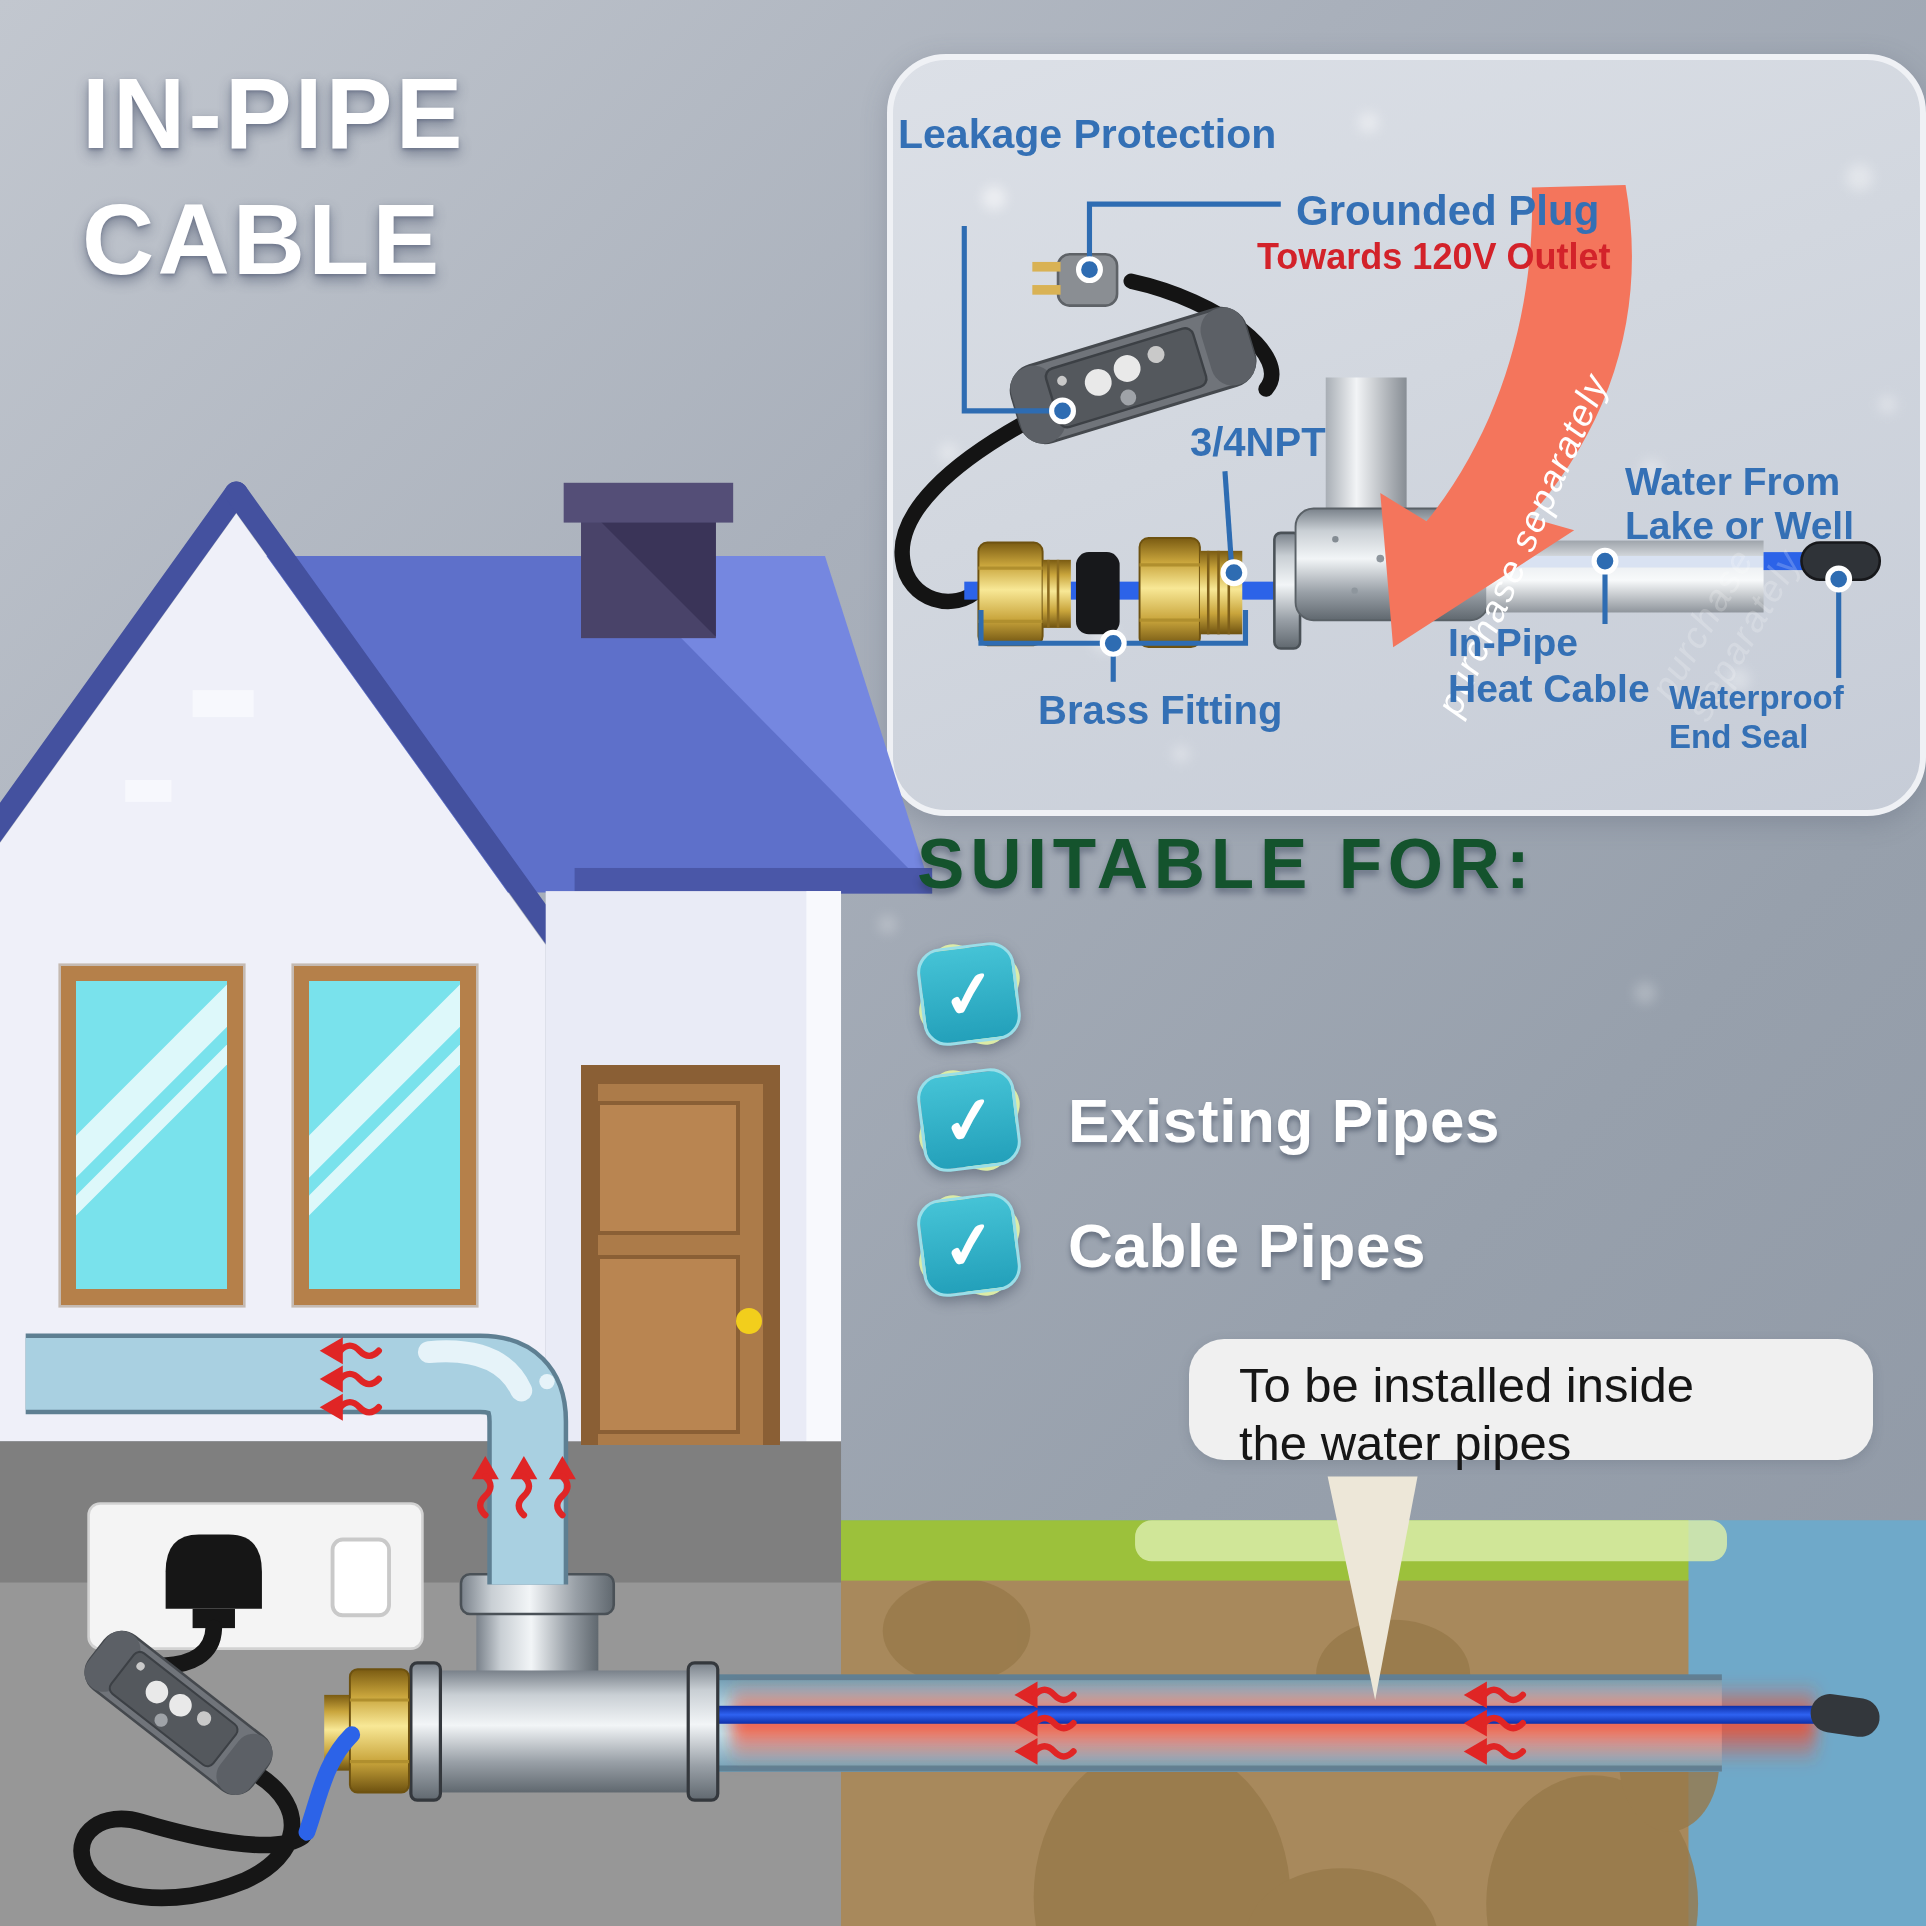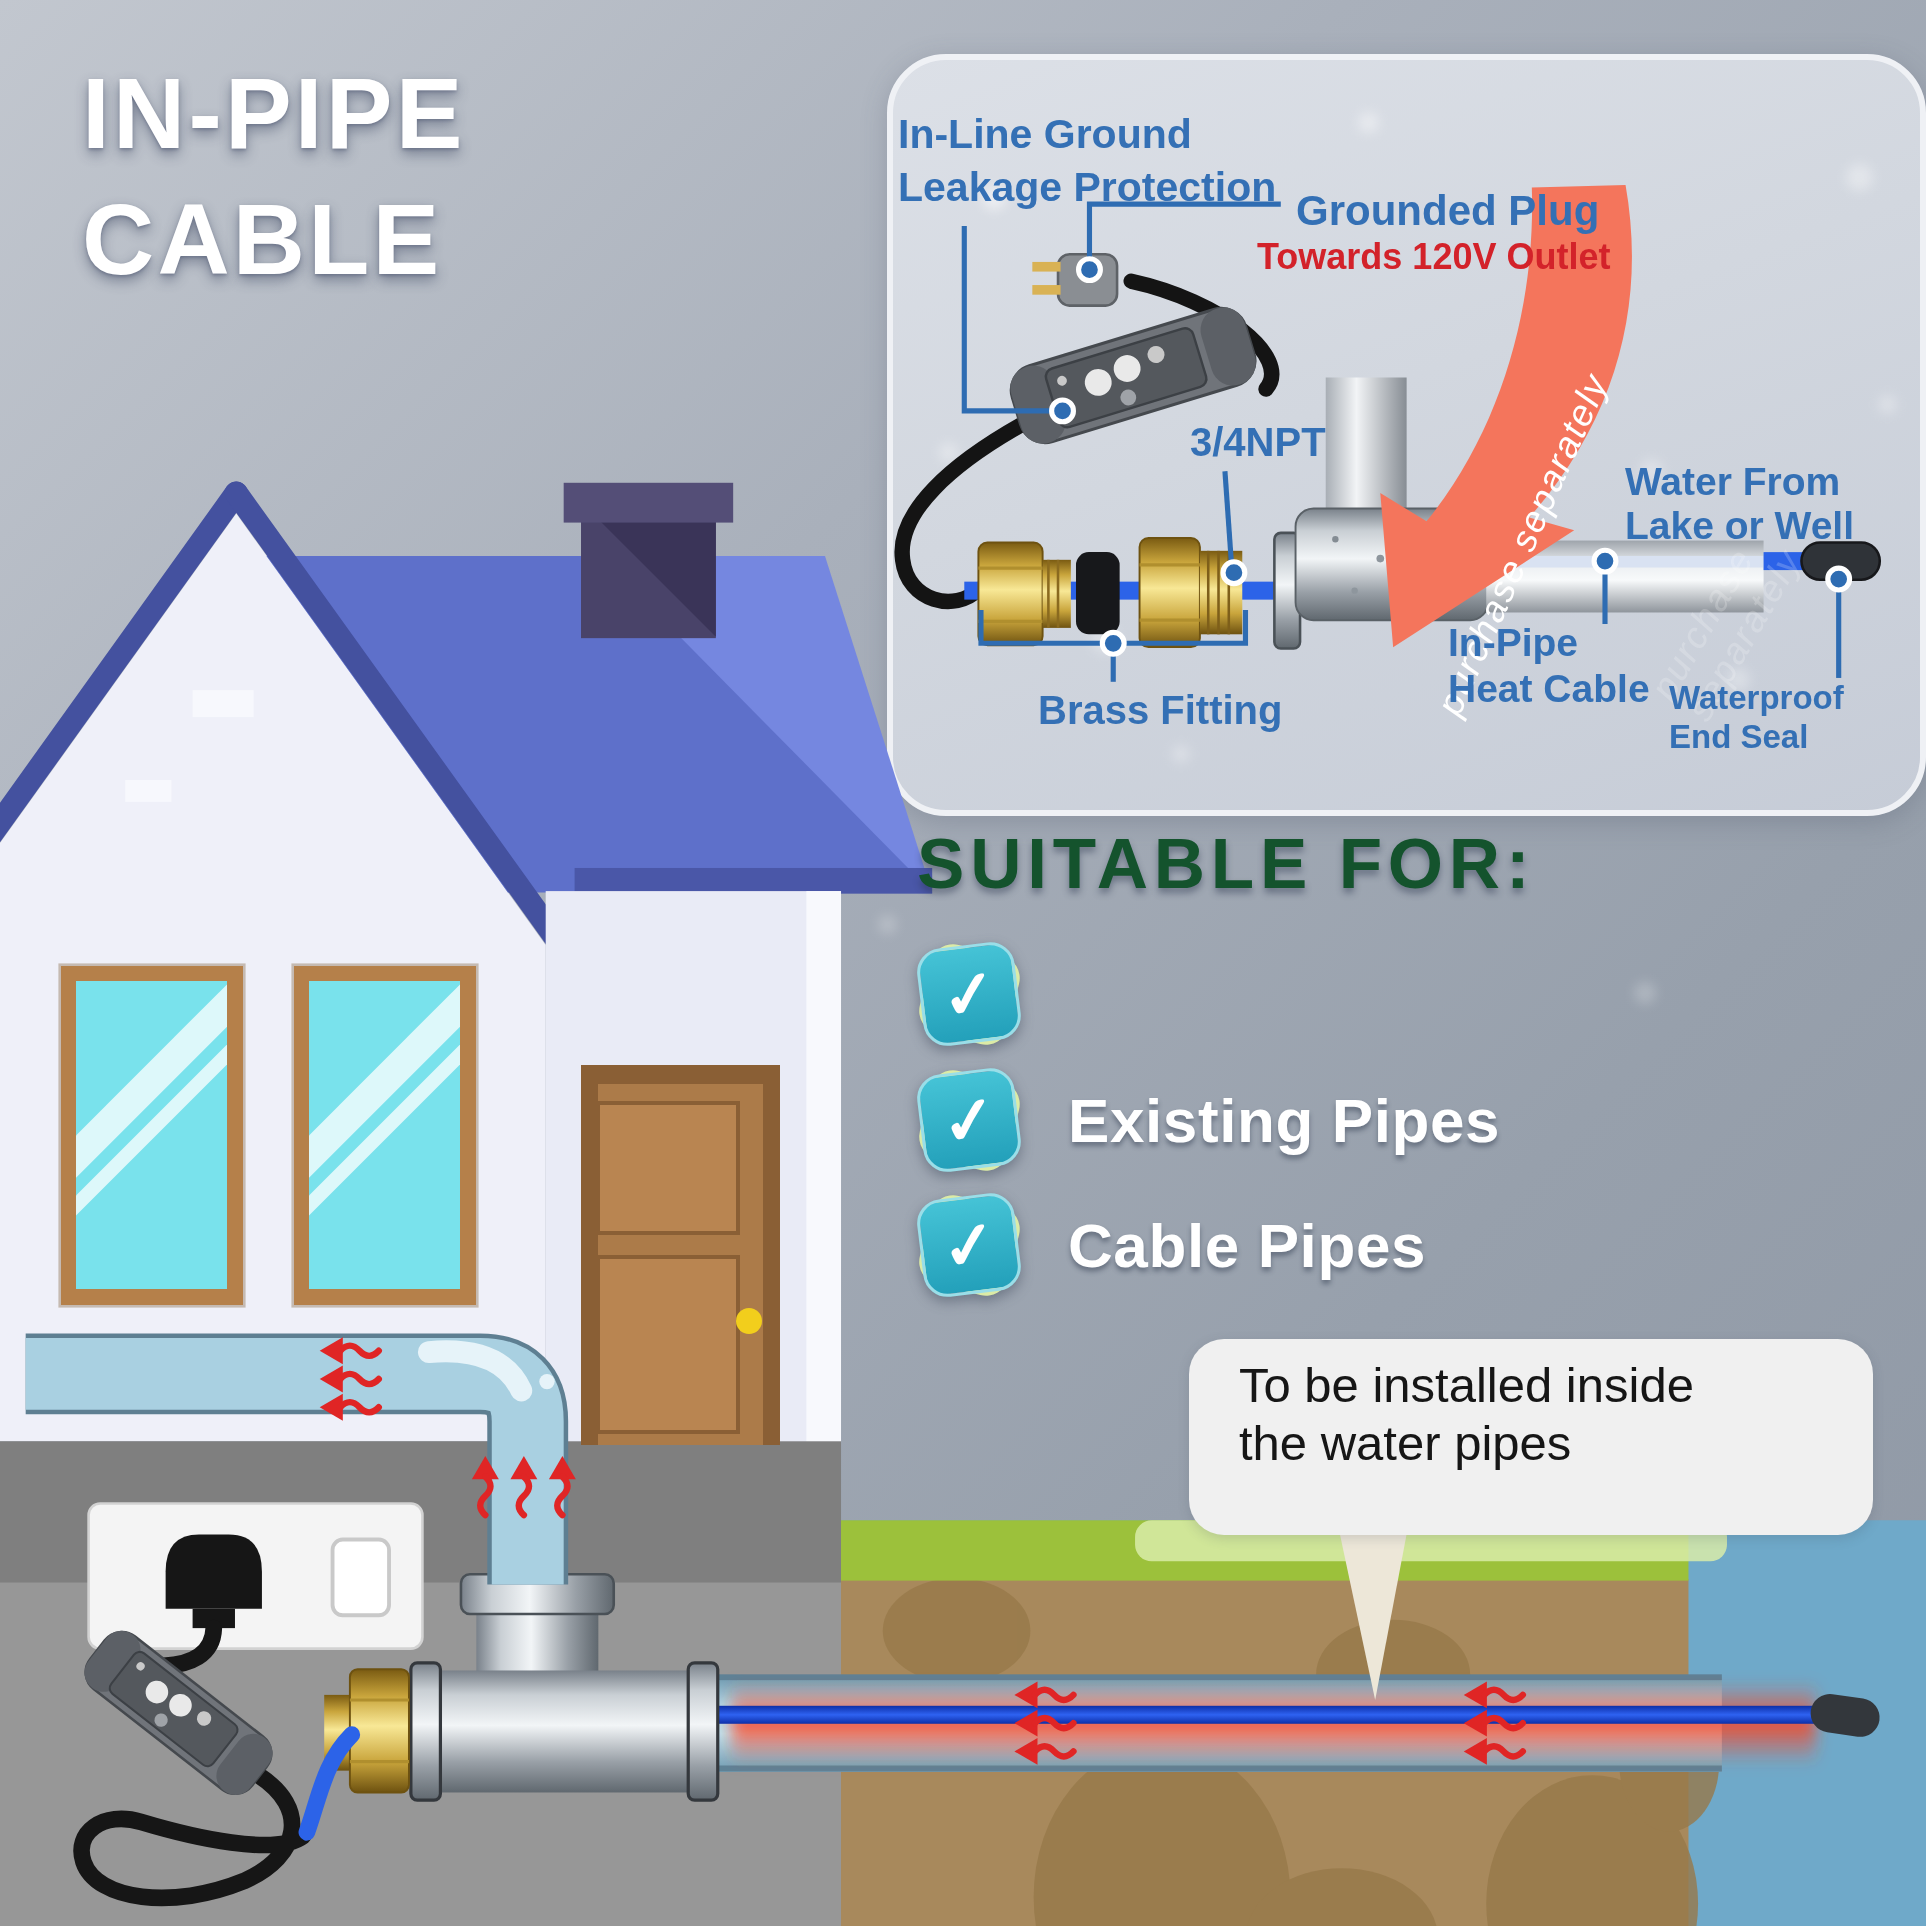--- a/index.html
+++ b/index.html
@@ -22,21 +22,21 @@
   #suitable-heading{left:917px;top:823px;font-size:71px;font-weight:800;letter-spacing:5.8px;color:#14532d;
     text-shadow:0 4.5px 7.7px rgba(40,50,75,.45);}
   .check-row{display:flex;align-items:center;gap:48px;}
   .check-icon{width:101px;height:101px;position:relative;filter:drop-shadow(0 5.1px 6.4px rgba(40,50,70,.4));}
   .check-icon .bg{position:absolute;inset:5.1px;background:#DCEBA6;border-radius:23px;transform:rotate(14deg);}
   .check-icon .fg{position:absolute;inset:1.3px;border-radius:24.4px;transform:rotate(-7deg);
     background:linear-gradient(180deg,#45C3D6 0%,#23A0BA 100%);border:3.2px solid #9ADEE8;
     display:flex;align-items:center;justify-content:center;color:#FFF;font-size:65px;font-weight:700;}
   .check-label{font-size:62px;font-weight:800;color:#FFF;text-shadow:0 3.9px 5.8px rgba(40,50,70,.45);letter-spacing:0.6px;}
   
-  #bubble{left:1189px;top:1339px;width:684px;height:196px;border-radius:35px;background:#F0F0F0;
+  #bubble{left:1189px;top:1339px;width:684px;height:121px;border-radius:35px;background:#F0F0F0;
     box-shadow:0 3.9px 11.6px rgba(60,70,90,.18);}
   #bubble .t{position:absolute;left:50px;top:16.7px;font-size:49px;line-height:1.2;color:#161616;}
   
   .window{background:#B5804A;padding:15.4px;box-shadow:0 0 0 2.6px rgba(120,85,45,.35);}
   .window .glass{width:100%;height:100%;background:#79E2EC;position:relative;overflow:hidden;}
   .window .glass:before,.window .glass:after{content:"";position:absolute;background:rgba(255,255,255,.75);transform:rotate(45deg);}
   .window .glass:before{width:29.5px;height:449px;left:26px;top:-90px;}
   .window .glass:after{width:14px;height:449px;left:83px;top:-90px;}
   #door{background:#8A5F35;}
   #door .inner{position:absolute;inset:19px 16.7px 0 16.7px;background:#AC7B49;}
@@ -309,21 +309,20 @@
   <div class="p" style="top:190px;height:171px;"></div>
   <div class="knob"></div>
 </div>
 
 <div id="title" class="abs">
   <div>IN-PIPE</div>
   <div>CABLE</div>
 </div>
 
 <div class="abs lbl" style="left:898px;top:108px;font-size:41px;line-height:1.3;">
-  <div>In-Line Ground</div>
   <div>Leakage Protection</div>
 </div>
 <div class="abs lbl" style="left:1296px;top:187px;font-size:42px;">Grounded Plug</div>
 <div class="abs red-lbl" style="left:1257px;top:236px;font-size:36px;">Towards 120V Outlet</div>
 <div class="abs lbl" style="left:1190px;top:420px;font-size:40px;font-weight:700;">3/4NPT</div>
 <div class="abs rot" style="left:1448px;top:692px;font-size:37px;transform:rotate(-66deg);">purchase separately</div>
 <div class="abs rot" style="left:1679px;top:665px;font-size:37px;transform:rotate(-60deg);opacity:.2;">purchase separately</div>
 <div class="abs lbl" style="left:1613px;top:460px;font-size:39px;margin-left:12px;">Water From Lake or Well</div>
 <div class="abs lbl" style="left:1448px;top:620px;font-size:39px;line-height:1.18;">
   <div>In-Pipe</div>

